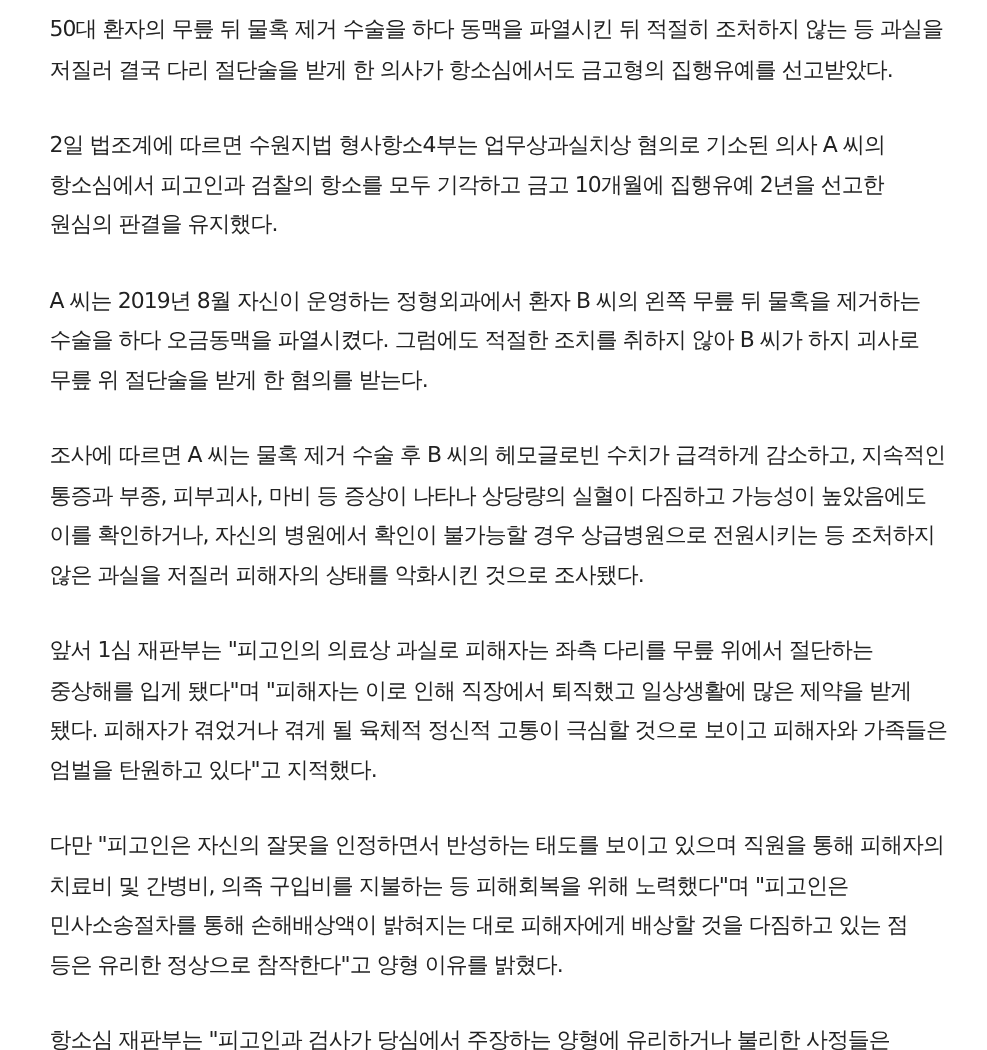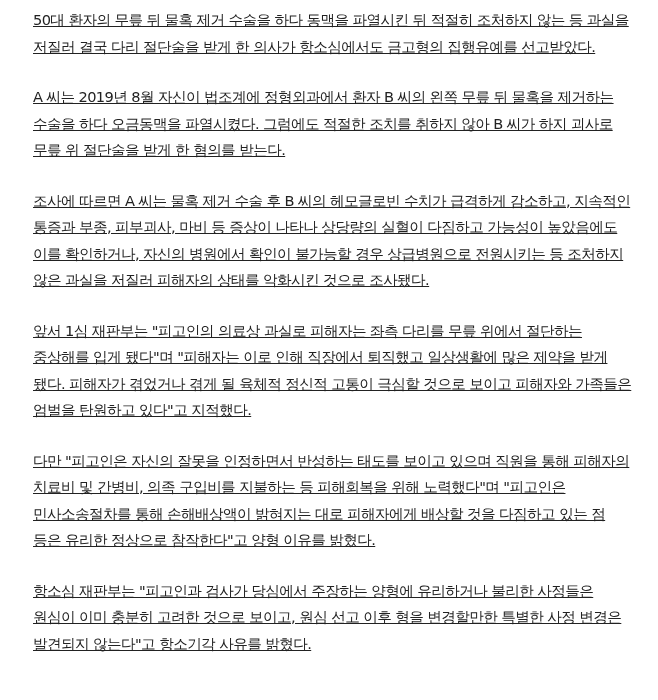--- a/index.html
+++ b/index.html
@@ -21,26 +21,26 @@
       color: #222222;
       font-family: "DejaVu Sans", "Liberation Sans", sans-serif;
       font-size: 14.6px;
       line-height: 26.5px;
       letter-spacing: -0.6px;
       word-break: keep-all;
     }
     .article p {
       margin: 0 0 24px 0;
       padding: 0;
-      text-decoration: underline;
     }
   </style>
 </head>
 <body>
 
 <div class="article">
   <p>50대 환자의 무릎 뒤 물혹 제거 수술을 하다 동맥을 파열시킨 뒤 적절히 조처하지 않는 등 과실을 저질러 결국 다리 절단술을 받게 한 의사가 항소심에서도 금고형의 집행유예를 선고받았다.</p>
-  <p>A 씨는 2019년 8월 자신이 법조계에 정형외과에서 환자 B 씨의 왼쪽 무릎 뒤 물혹을 제거하는 수술을 하다 오금동맥을 파열시켰다. 그럼에도 적절한 조치를 취하지 않아 B 씨가 하지 괴사로 무릎 위 절단술을 받게 한 혐의를 받는다.</p>
+  <p>2일 법조계에 따르면 수원지법 형사항소4부는 업무상과실치상 혐의로 기소된 의사 A 씨의 항소심에서 피고인과 검찰의 항소를 모두 기각하고 금고 10개월에 집행유예 2년을 선고한 원심의 판결을 유지했다.</p>
+  <p>A 씨는 2019년 8월 자신이 운영하는 정형외과에서 환자 B 씨의 왼쪽 무릎 뒤 물혹을 제거하는 수술을 하다 오금동맥을 파열시켰다. 그럼에도 적절한 조치를 취하지 않아 B 씨가 하지 괴사로 무릎 위 절단술을 받게 한 혐의를 받는다.</p>
   <p>조사에 따르면 A 씨는 물혹 제거 수술 후 B 씨의 헤모글로빈 수치가 급격하게 감소하고, 지속적인 통증과 부종, 피부괴사, 마비 등 증상이 나타나 상당량의 실혈이 다짐하고 가능성이 높았음에도 이를 확인하거나, 자신의 병원에서 확인이 불가능할 경우 상급병원으로 전원시키는 등 조처하지 않은 과실을 저질러 피해자의 상태를 악화시킨 것으로 조사됐다.</p>
   <p>앞서 1심 재판부는 "피고인의 의료상 과실로 피해자는 좌측 다리를 무릎 위에서 절단하는 중상해를 입게 됐다"며 "피해자는 이로 인해 직장에서 퇴직했고 일상생활에 많은 제약을 받게 됐다. 피해자가 겪었거나 겪게 될 육체적 정신적 고통이 극심할 것으로 보이고 피해자와 가족들은 엄벌을 탄원하고 있다"고 지적했다.</p>
   <p>다만 "피고인은 자신의 잘못을 인정하면서 반성하는 태도를 보이고 있으며 직원을 통해 피해자의 치료비 및 간병비, 의족 구입비를 지불하는 등 피해회복을 위해 노력했다"며 "피고인은 민사소송절차를 통해 손해배상액이 밝혀지는 대로 피해자에게 배상할 것을 다짐하고 있는 점 등은 유리한 정상으로 참작한다"고 양형 이유를 밝혔다.</p>
   <p>항소심 재판부는 "피고인과 검사가 당심에서 주장하는 양형에 유리하거나 불리한 사정들은 원심이 이미 충분히 고려한 것으로 보이고, 원심 선고 이후 형을 변경할만한 특별한 사정 변경은 발견되지 않는다"고 항소기각 사유를 밝혔다.</p>
 </div>
 
 </body></html>

